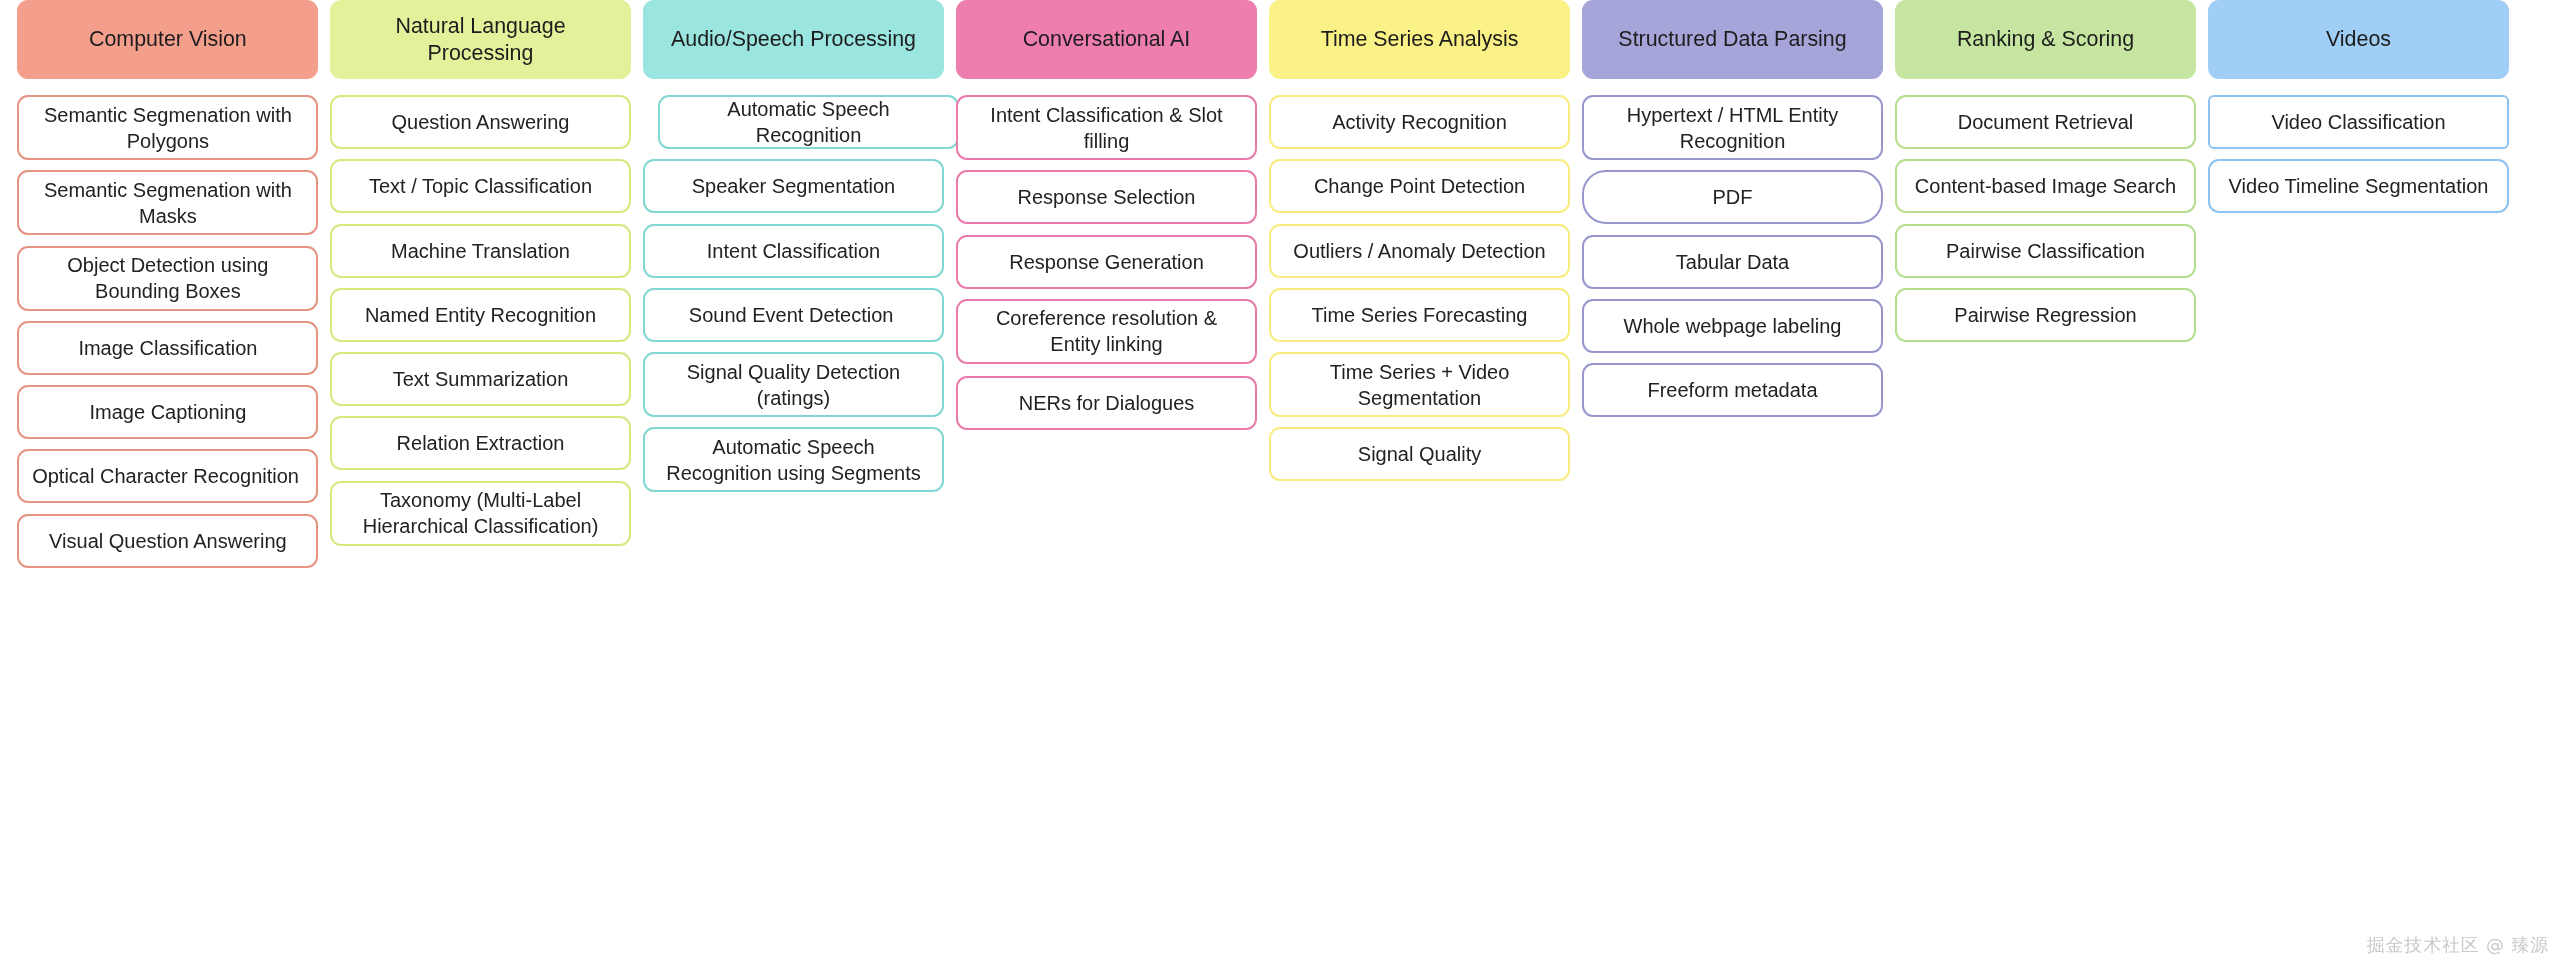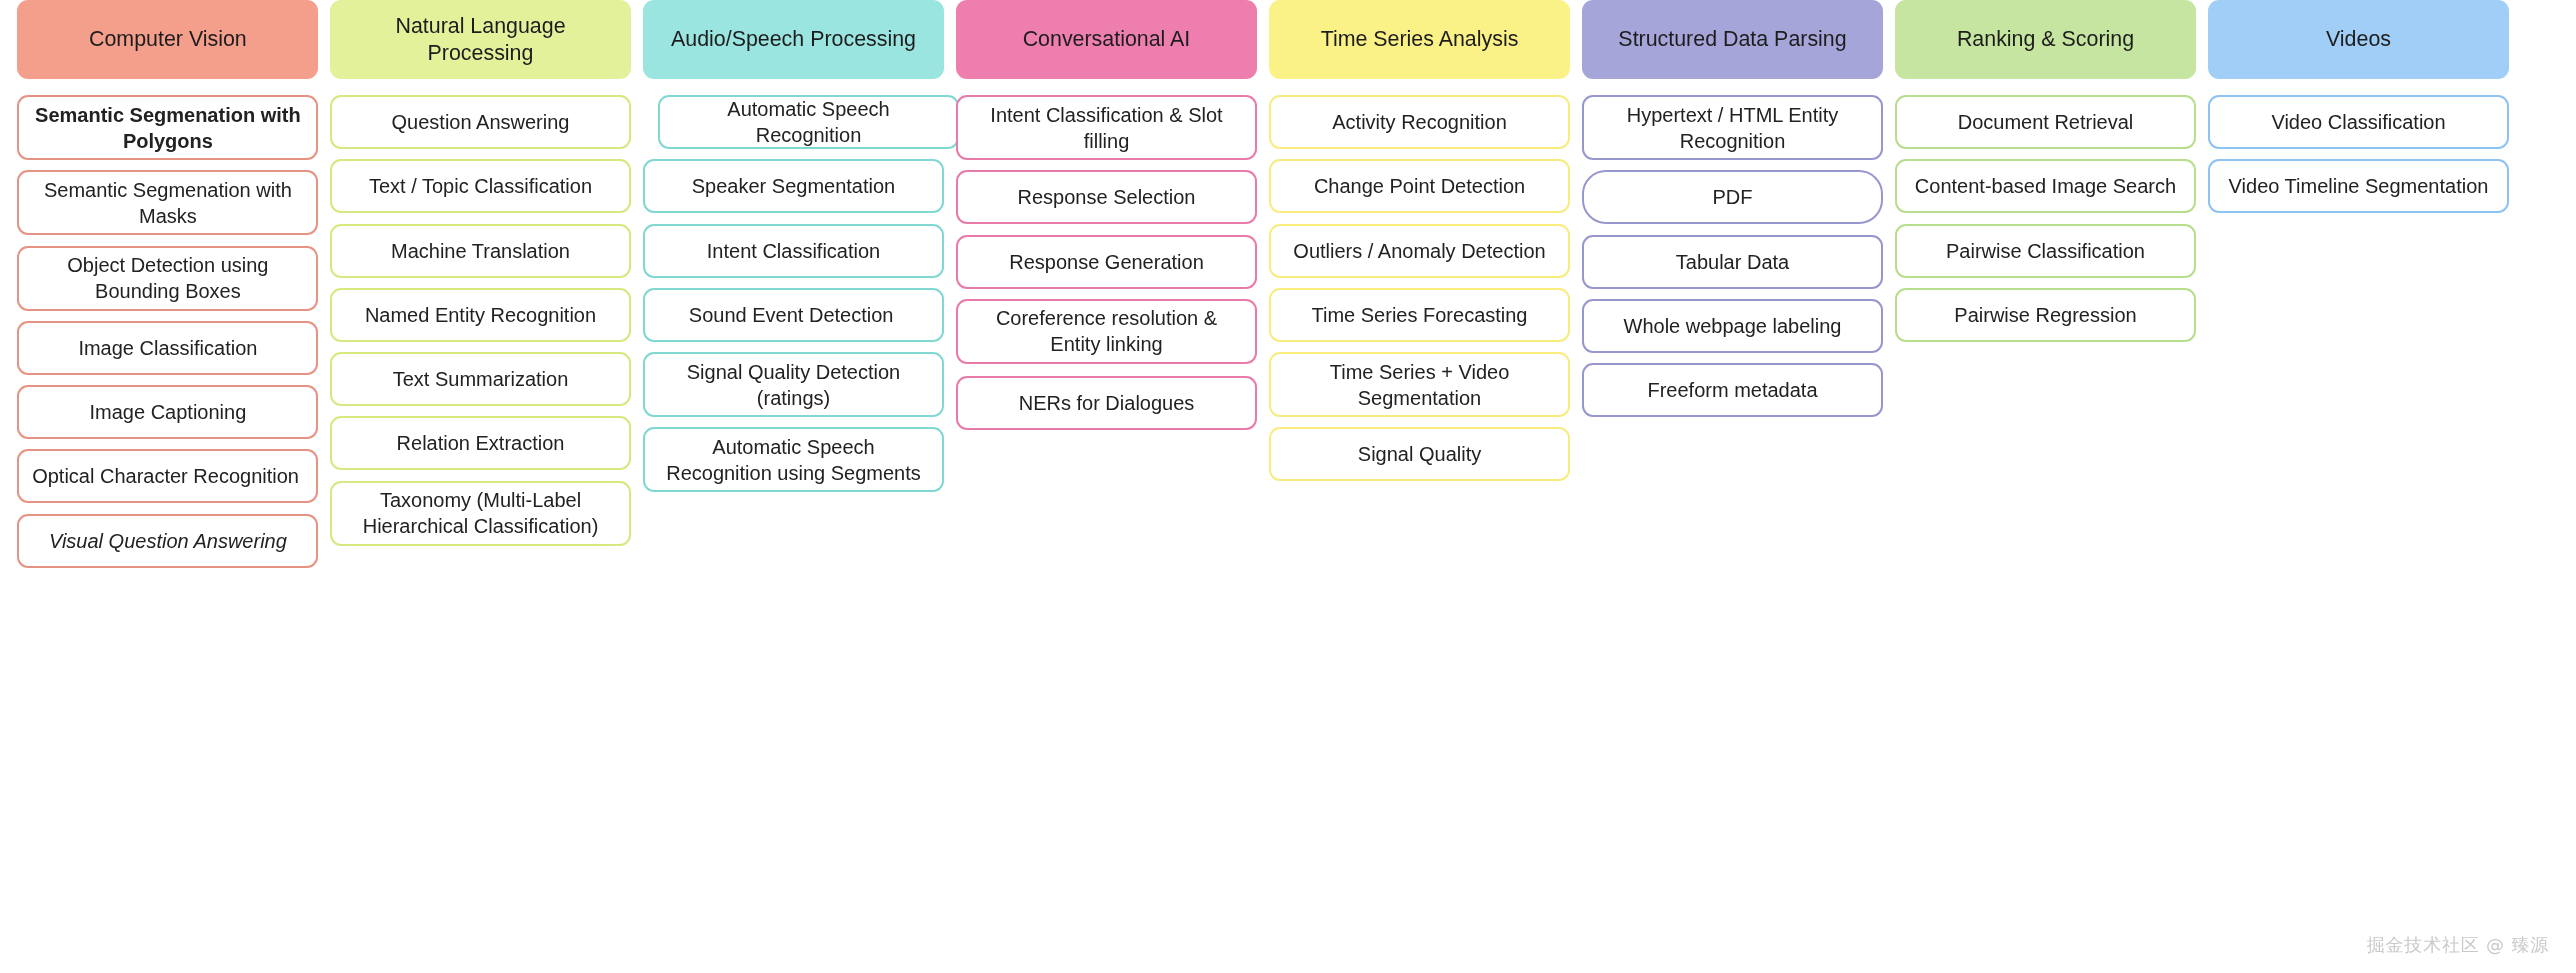--- a/index.html
+++ b/index.html
@@ -69,27 +69,27 @@
     font-family:"DejaVu Sans", sans-serif;
   }
 </style>
 </head>
 <body>
 
 <div id="board">
     <div class="column" style="left: 17.4px;">
       <div class="cat-header" style="background: rgb(244, 158, 140);">Computer Vision</div>
       <div class="items">
-        <div class="card h2" style="border-color: rgb(229, 147, 130); font-weight: bold;">Semantic Segmenation with Polygons</div>
+        <div class="card h2" style="border-color: rgb(229, 147, 130);">Semantic Segmenation with Polygons</div>
         <div class="card h2" style="border-color: rgb(229, 147, 130);">Semantic Segmenation with Masks</div>
         <div class="card h2" style="border-color: rgb(229, 147, 130);">Object Detection using Bounding Boxes</div>
         <div class="card h1" style="border-color: rgb(229, 147, 130);">Image Classification</div>
         <div class="card h1" style="border-color: rgb(229, 147, 130);">Image Captioning</div>
         <div class="card h1" style="border-color: rgb(229, 147, 130); padding-left: 8px;">Optical Character Recognition</div>
-        <div class="card h1" style="border-color: rgb(229, 147, 130); font-style: italic;">Visual Question Answering</div>
+        <div class="card h1" style="border-color: rgb(229, 147, 130);">Visual Question Answering</div>
       </div>
     </div>
     <div class="column" style="left: 330px;">
       <div class="cat-header" style="background: rgb(227, 241, 154);">Natural Language Processing</div>
       <div class="items">
         <div class="card h1" style="border-color: rgb(214, 232, 126);">Question Answering</div>
         <div class="card h1" style="border-color: rgb(214, 232, 126);">Text / Topic Classification</div>
         <div class="card h1" style="border-color: rgb(214, 232, 126);">Machine Translation</div>
         <div class="card h1" style="border-color: rgb(214, 232, 126);">Named Entity Recognition</div>
         <div class="card h1" style="border-color: rgb(214, 232, 126);">Text Summarization</div>
@@ -144,20 +144,20 @@
       <div class="items">
         <div class="card h1" style="border-color: rgb(182, 222, 140);">Document Retrieval</div>
         <div class="card h1" style="border-color: rgb(182, 222, 140);">Content-based Image Search</div>
         <div class="card h1" style="border-color: rgb(182, 222, 140);">Pairwise Classification</div>
         <div class="card h1" style="border-color: rgb(182, 222, 140);">Pairwise Regression</div>
       </div>
     </div>
     <div class="column" style="left: 2208px;">
       <div class="cat-header" style="background: rgb(160, 206, 246);">Videos</div>
       <div class="items">
-        <div class="card h1" style="border-color: rgb(140, 195, 242);">Video Classification</div>
+        <div class="card h1" style="border-color: rgb(140, 195, 242); border-radius: 6px;">Video Classification</div>
         <div class="card h1" style="border-color: rgb(140, 195, 242);">Video Timeline Segmentation</div>
       </div>
     </div>
   </div>
 
 <div class="watermark">掘金技术社区 @ 臻源</div>
 
 
 </body></html>

